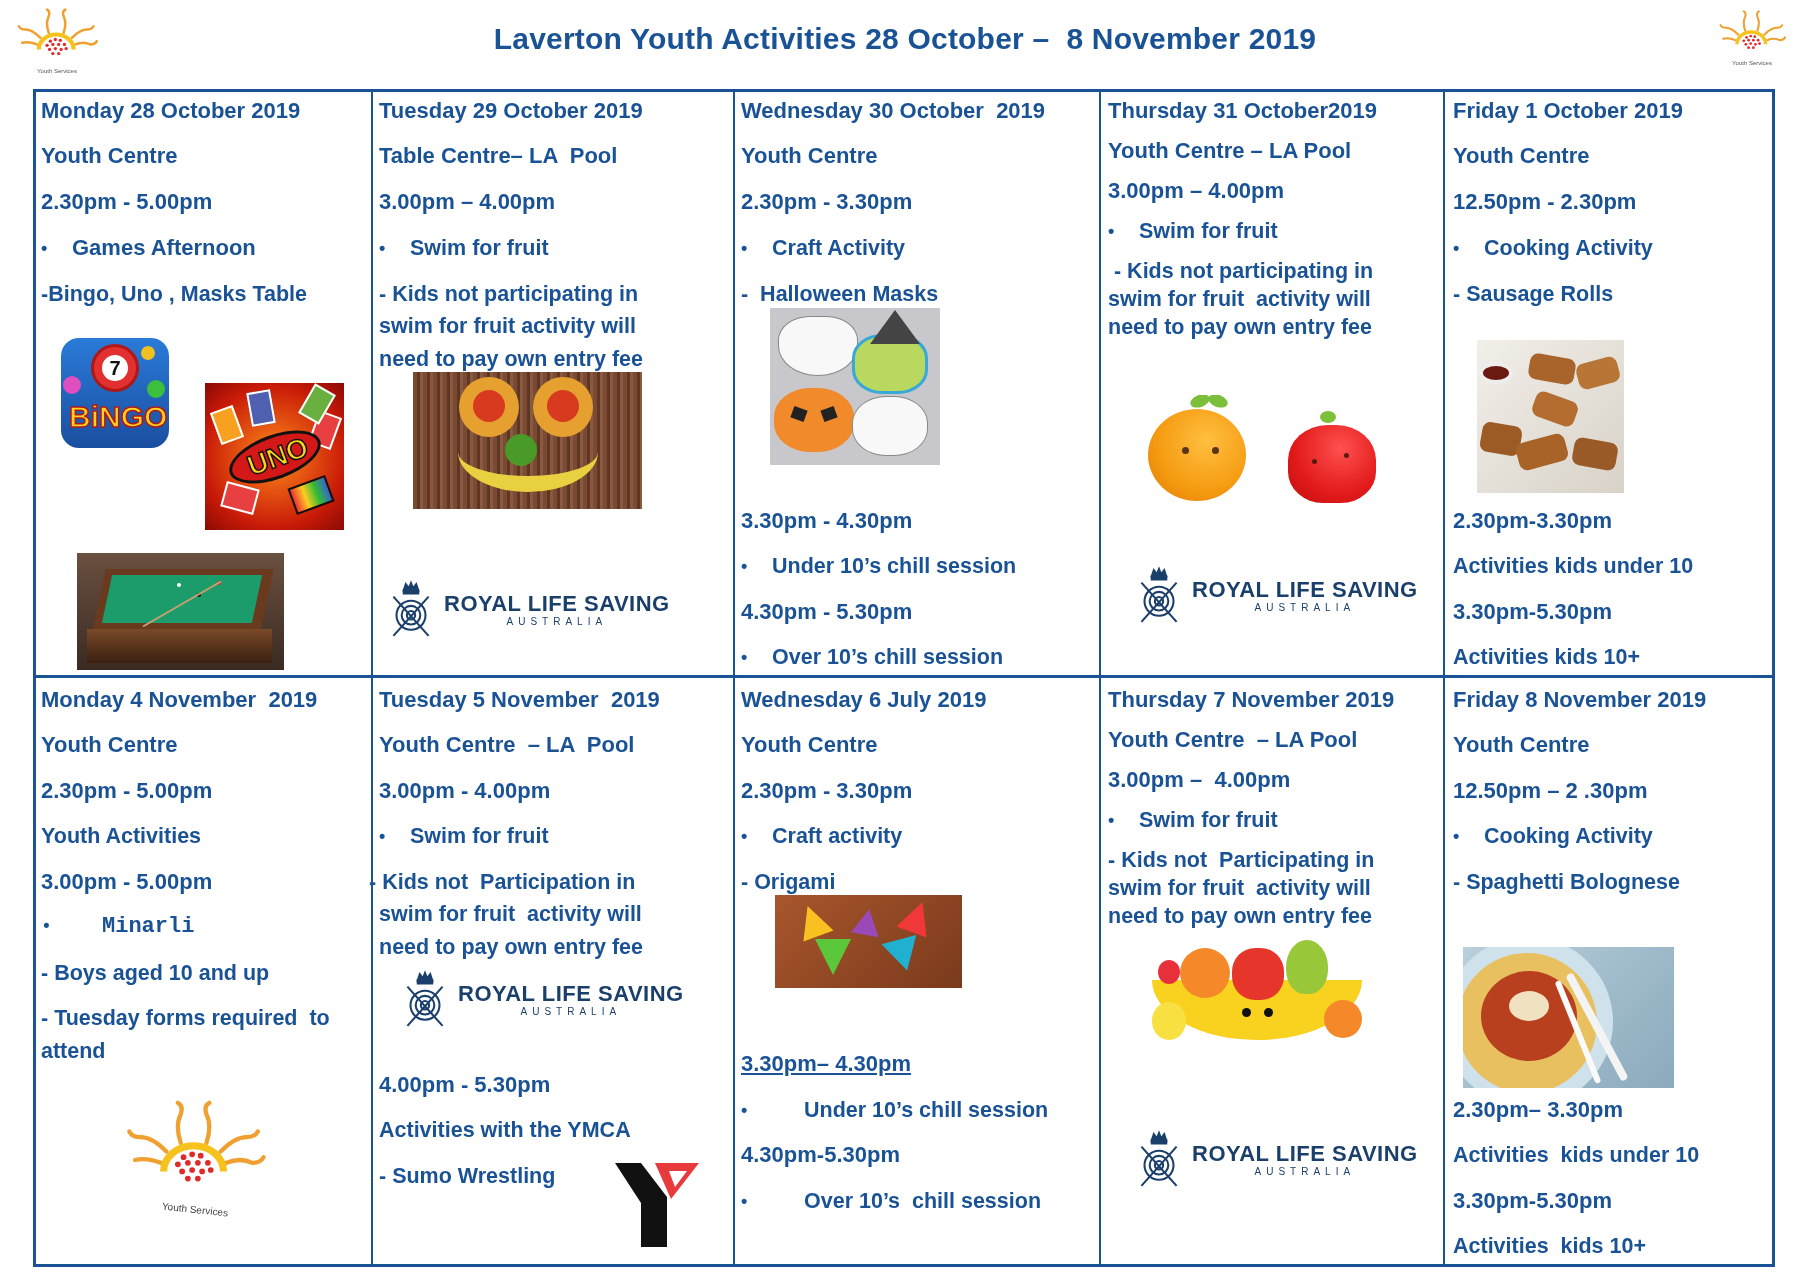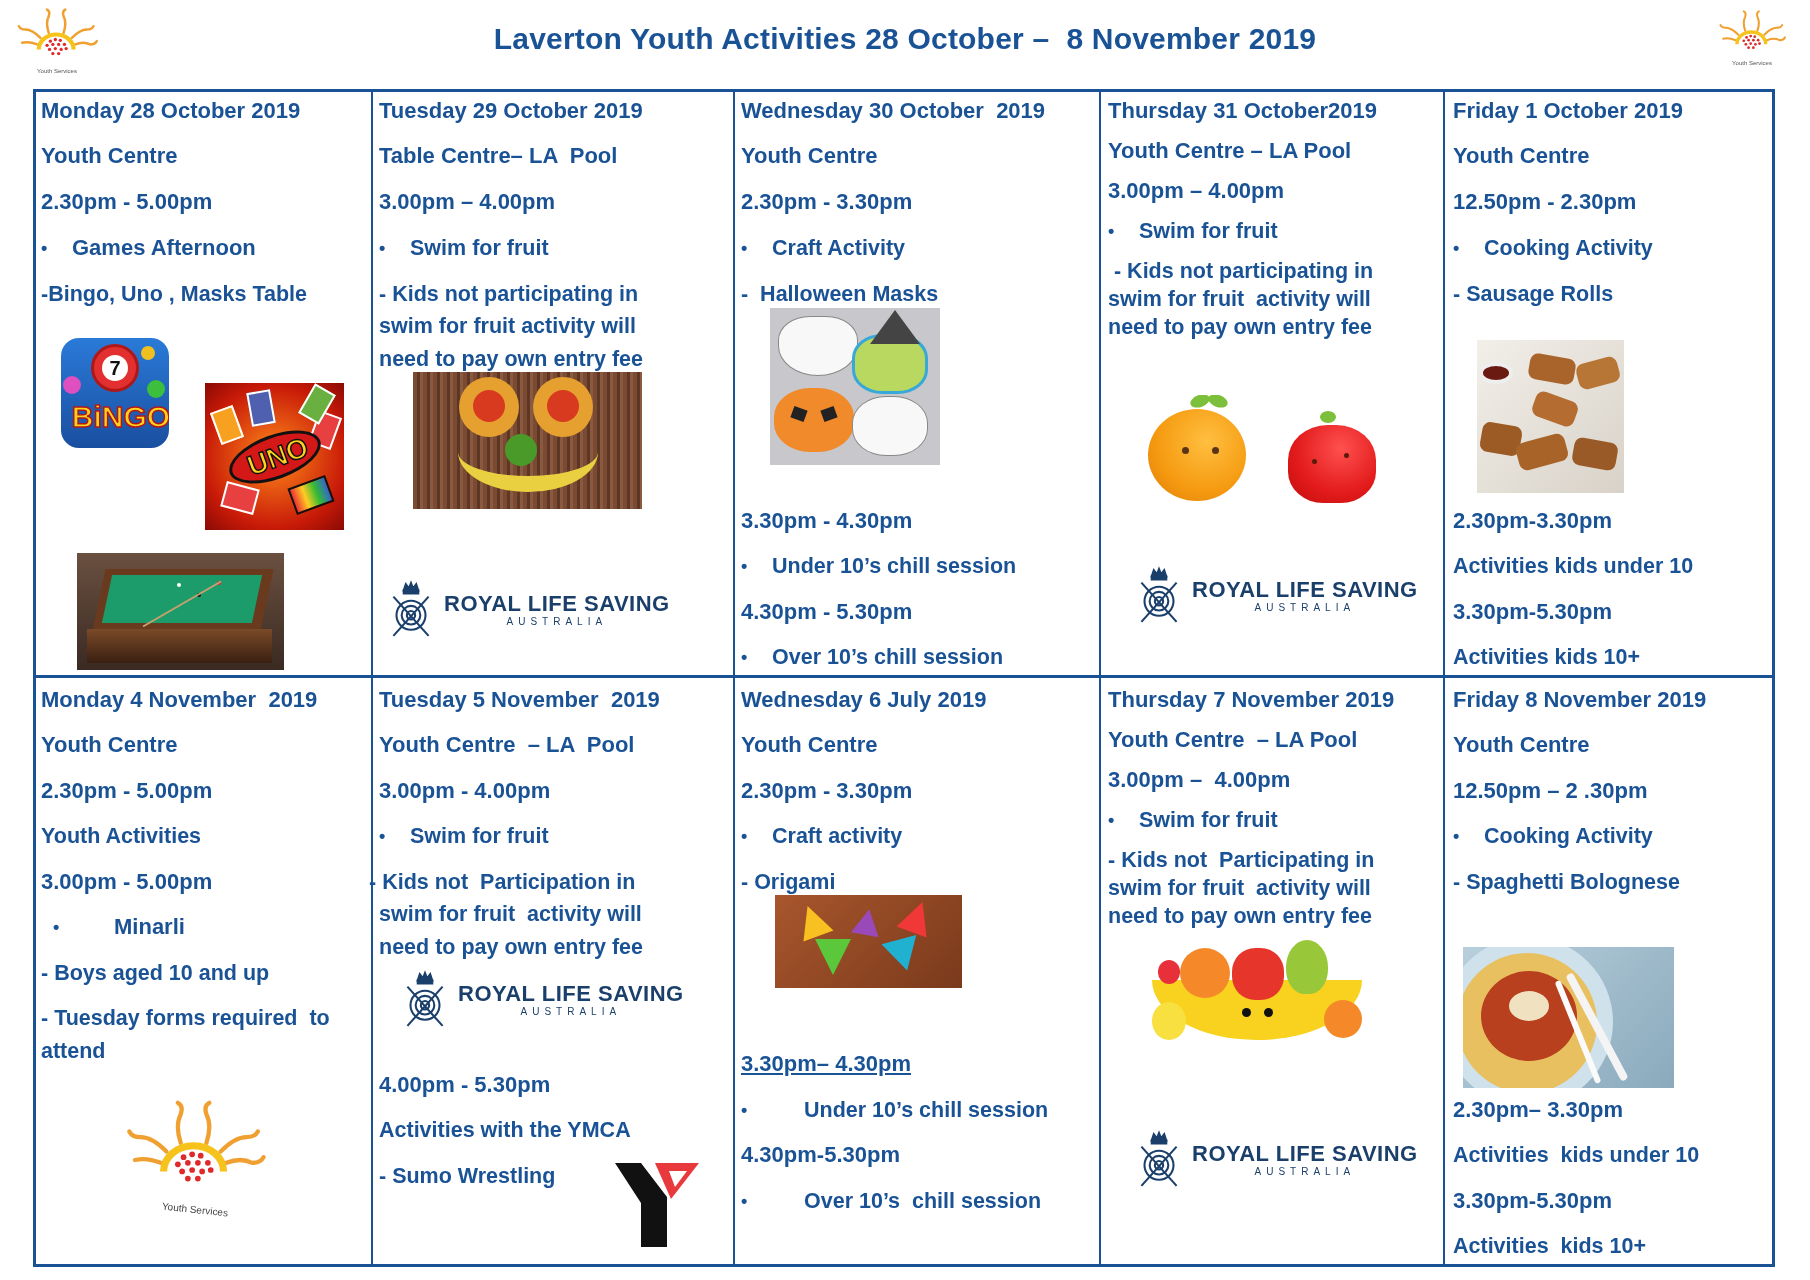--- a/index.html
+++ b/index.html
@@ -100,21 +100,21 @@
   <div class="ln b" style="left:41px;top:189px;">2.30pm - 5.00pm</div>
   <div class="ln b bullet" style="left:41px;top:235px;padding-left:31px;"><span>Games Afternoon</span></div>
   <div class="ln reg" style="left:41px;top:281px;">-Bingo, Uno , Masks Table</div>
 
   <div class="img" style="left:61px;top:338px;width:108px;height:110px;border-radius:18px;background:linear-gradient(#2a7ad8,#1a4fa0);">
     <div style="position:absolute;left:30px;top:6px;width:48px;height:48px;border-radius:50%;background:#e23030;border:3px solid #b01818;"></div>
     <div style="position:absolute;left:41px;top:17px;width:26px;height:26px;border-radius:50%;background:#fff;font:bold 20px 'Liberation Sans',sans-serif;color:#111;text-align:center;line-height:26px;">7</div>
     <div style="position:absolute;left:2px;top:38px;width:18px;height:18px;border-radius:50%;background:#e04fc0;"></div>
     <div style="position:absolute;left:86px;top:42px;width:18px;height:18px;border-radius:50%;background:#3cbf3c;"></div>
     <div style="position:absolute;left:80px;top:8px;width:14px;height:14px;border-radius:50%;background:#f0c020;"></div>
-    <div style="position:absolute;left:0;top:62px;width:120px;text-align:center;font:bold 30px 'Liberation Sans',sans-serif;color:#ffd21e;-webkit-text-stroke:1.5px #b21818;">BiNGO</div>
+    <div style="position:absolute;left:0;top:62px;width:120px;text-align:left;font:bold 30px 'Liberation Sans',sans-serif;color:#ffd21e;padding-left:8px;-webkit-text-stroke:1.5px #b21818;">BiNGO</div>
   </div>
 
   <div class="img" style="left:205px;top:383px;width:139px;height:147px;background:radial-gradient(circle at 50% 50%,#ff8a1a,#c81a08 70%,#8a0a04);">
     <div style="position:absolute;left:10px;top:25px;width:24px;height:34px;background:#f8a020;border:2px solid #fff;transform:rotate(-20deg);"></div>
     <div style="position:absolute;left:108px;top:30px;width:24px;height:34px;background:#e84040;border:2px solid #fff;transform:rotate(20deg);"></div>
     <div style="position:absolute;left:44px;top:8px;width:24px;height:34px;background:#5060b0;border:2px solid #fff;transform:rotate(-10deg);"></div>
     <div style="position:absolute;left:100px;top:4px;width:24px;height:34px;background:#6ab040;border:2px solid #fff;transform:rotate(30deg);"></div>
     <div style="position:absolute;left:18px;top:102px;width:34px;height:26px;background:#e84040;border:2px solid #fff;transform:rotate(15deg);"></div>
     <div style="position:absolute;left:86px;top:98px;width:40px;height:28px;background:linear-gradient(90deg,#e33,#fc2,#3b3,#36c);border:2px solid #111;transform:rotate(-20deg);"></div>
     <div style="position:absolute;left:22px;top:52px;width:96px;height:44px;border-radius:50%;background:#d41818;border:3px solid #111;transform:rotate(-20deg);"></div>
@@ -230,21 +230,21 @@
   <div class="ln b" style="left:1453px;top:599px;">3.30pm-5.30pm</div>
   <div class="ln reg" style="left:1453px;top:644px;">Activities kids 10+</div>
 </div>
 
 <div>
   <div class="ln b" style="left:41px;top:687px;">Monday 4 November  2019</div>
   <div class="ln b" style="left:41px;top:732px;">Youth Centre</div>
   <div class="ln b" style="left:41px;top:778px;">2.30pm - 5.00pm</div>
   <div class="ln reg" style="left:41px;top:823px;">Youth Activities</div>
   <div class="ln b" style="left:41px;top:869px;">3.00pm - 5.00pm</div>
-  <div class="ln b bullet" style="left:53px;top:914px;padding-left:61px;"><span>Minarli</span></div>
+  <div class="ln b bullet" style="left:41px;top:914px;padding-left:61px;font-family:Liberation Mono, monospace;"><span>Minarli</span></div>
   <div class="ln reg" style="left:41px;top:960px;">- Boys aged 10 and up</div>
   <div class="ln reg" style="left:41px;top:1005px;">- Tuesday forms required  to</div>
   <div class="ln reg" style="left:41px;top:1038px;">attend</div>
   <div style="position:absolute;left:115px;top:1100px;width:160px;height:118px;">
     <svg width="160" height="100">
         <use href="#sun"></use>
       </svg>
     <div style="font-size:10px;color:#444;text-align:center;transform:rotate(6deg);">Youth Services</div>
   </div>
 </div>

